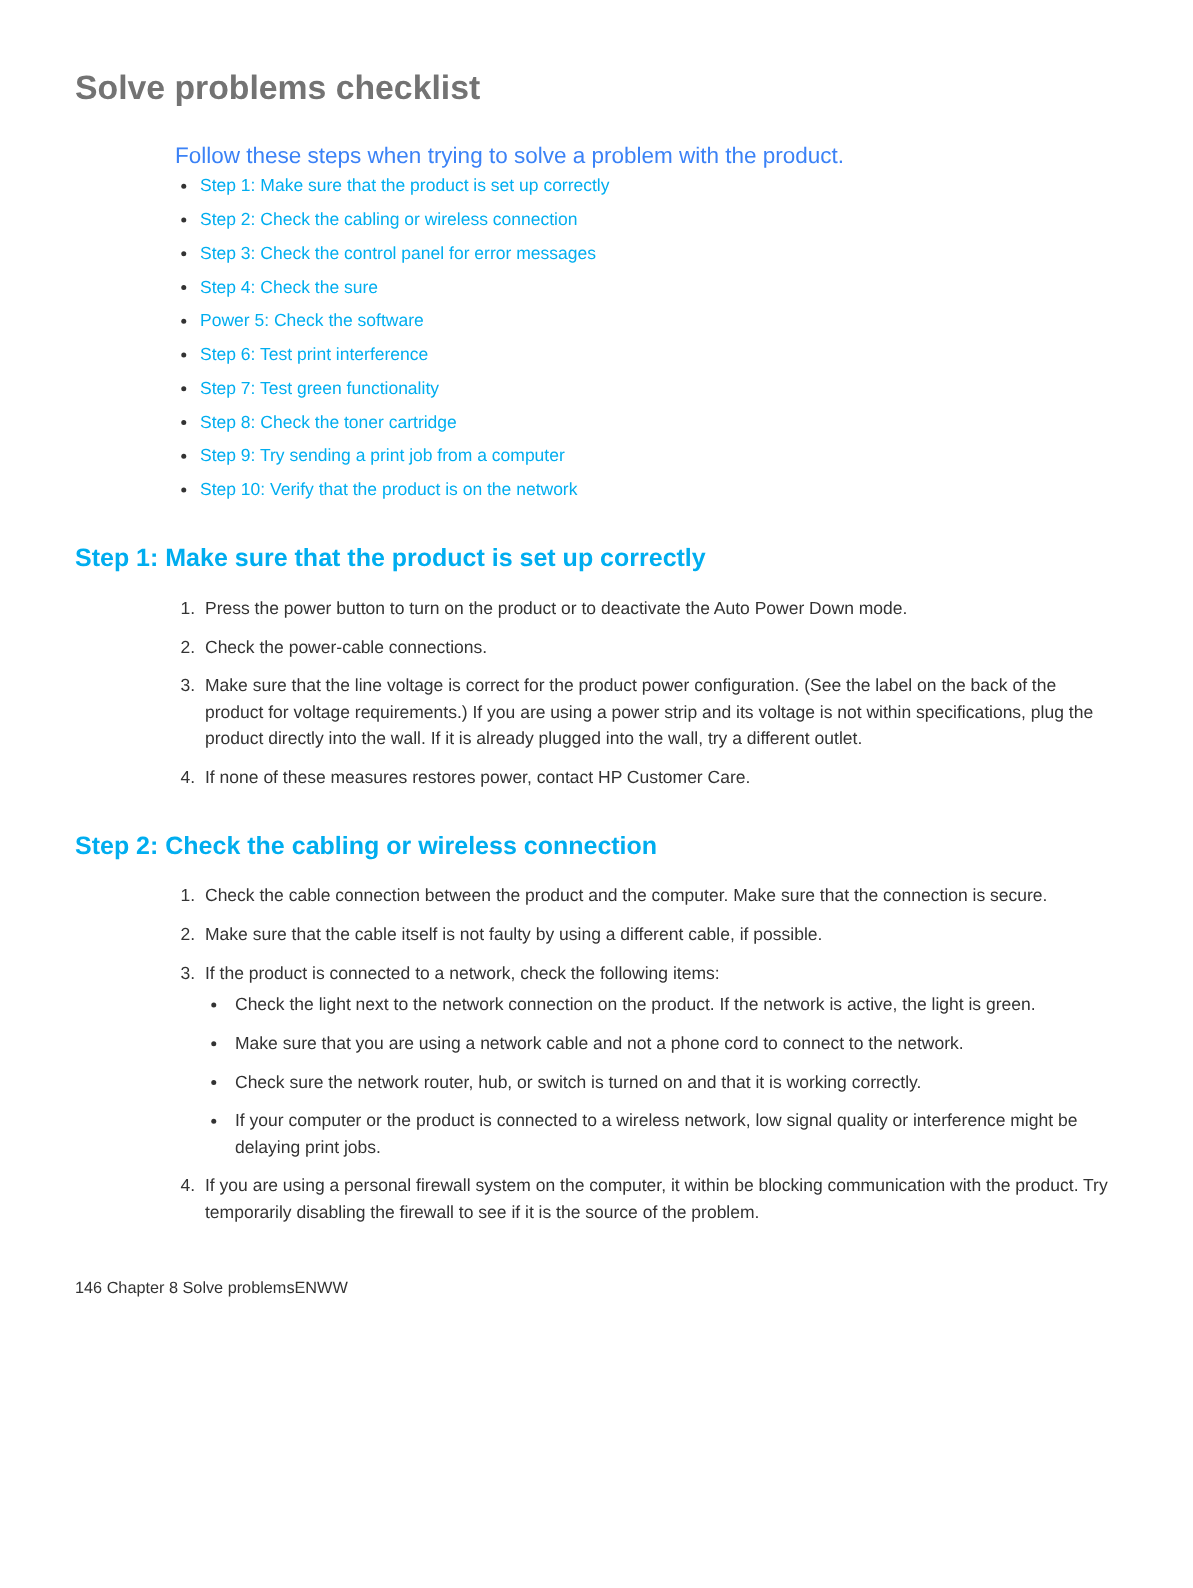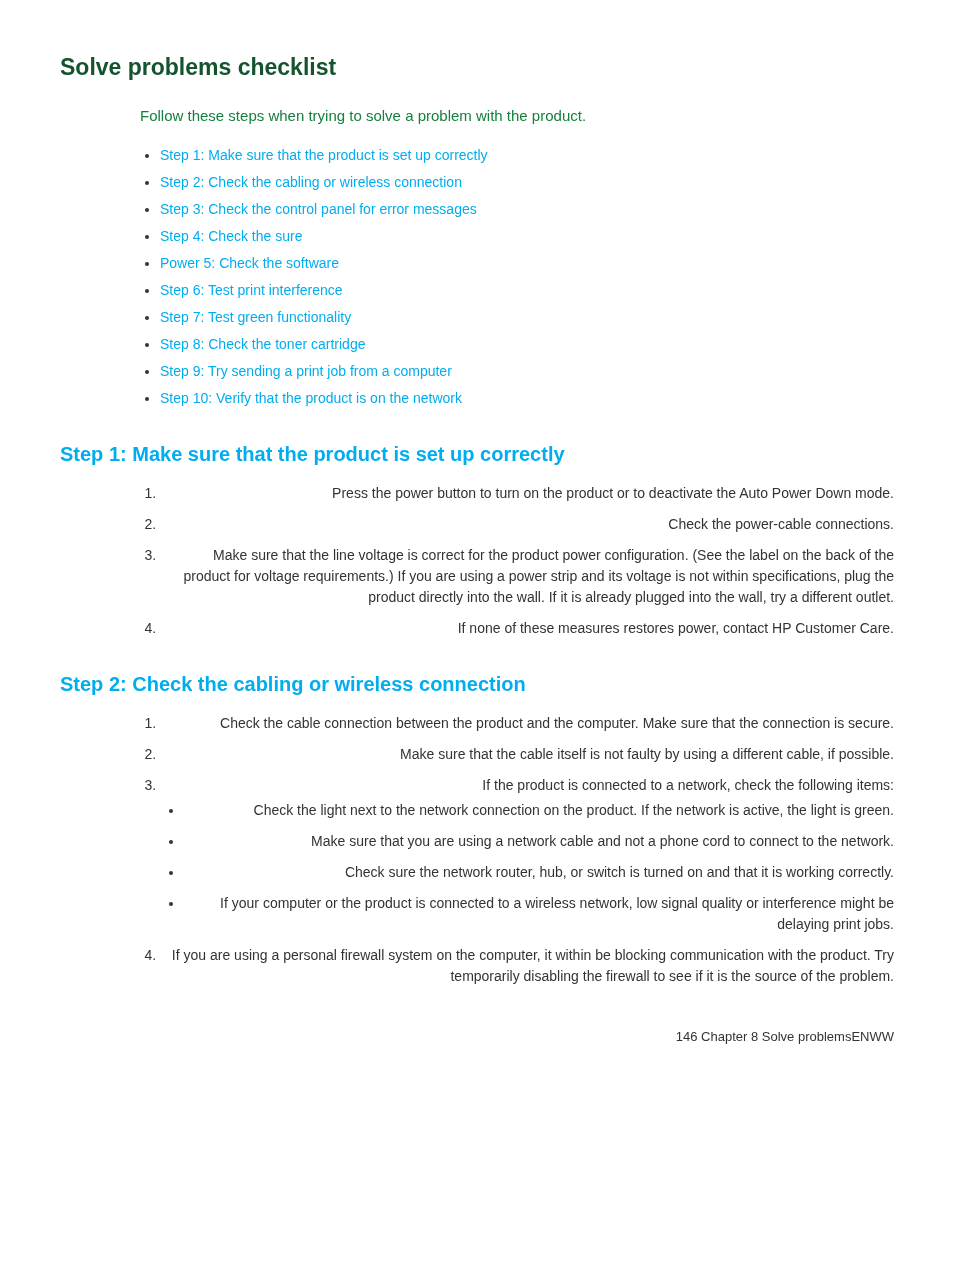--- a/index.html
+++ b/index.html
@@ -5,30 +5,29 @@
     * { margin: 0; padding: 0; box-sizing: border-box; }
     body {
       font-family: Arial, Helvetica, sans-serif;
       font-size: 14px;
       color: #333;
       background: #fff;
       padding: 50px 60px 50px 60px;
       line-height: 1.5;
     }
     h1.page-title {
-      font-size: 23px;
+      font-size: 27px;
       font-weight: bold;
-      color: #14532d;
+      color: #737373;
       margin-bottom: 20px;
     }
     .intro {
       margin-left: 80px;
-      margin-bottom: 18px;
-      font-size: 15px;
-      color: #15803d;
+      font-size: 18px;
+      color: #3b82f6;
     }
     .toc {
       margin-left: 80px;
       margin-bottom: 30px;
     }
     .toc ul {
       list-style: disc;
       padding-left: 20px;
     }
     .toc ul li {
@@ -51,39 +50,38 @@
     }
     .section ol {
       margin-left: 80px;
       padding-left: 20px;
     }
     .section ol li {
       margin-bottom: 10px;
       font-size: 14px;
       color: #333;
       padding-left: 4px;
-      text-align: right;
     }
     .sub-bullets {
       list-style: disc;
       margin-top: 4px;
       margin-left: 20px;
     }
     .sub-bullets li {
       margin-bottom: 8px;
       font-size: 14px;
       color: #333;
     }
     .footer {
       position: relative;
       margin-top: 40px;
       font-size: 13px;
       color: #333;
       display: flex;
-      justify-content: flex-end;
+      justify-content: flex-start;
       border-top: none;
     }
   </style>
 </head>
 <body>
 
 <h1 class="page-title">Solve problems checklist</h1>
 
 <div class="intro">Follow these steps when trying to solve a problem with the product.</div>
 

